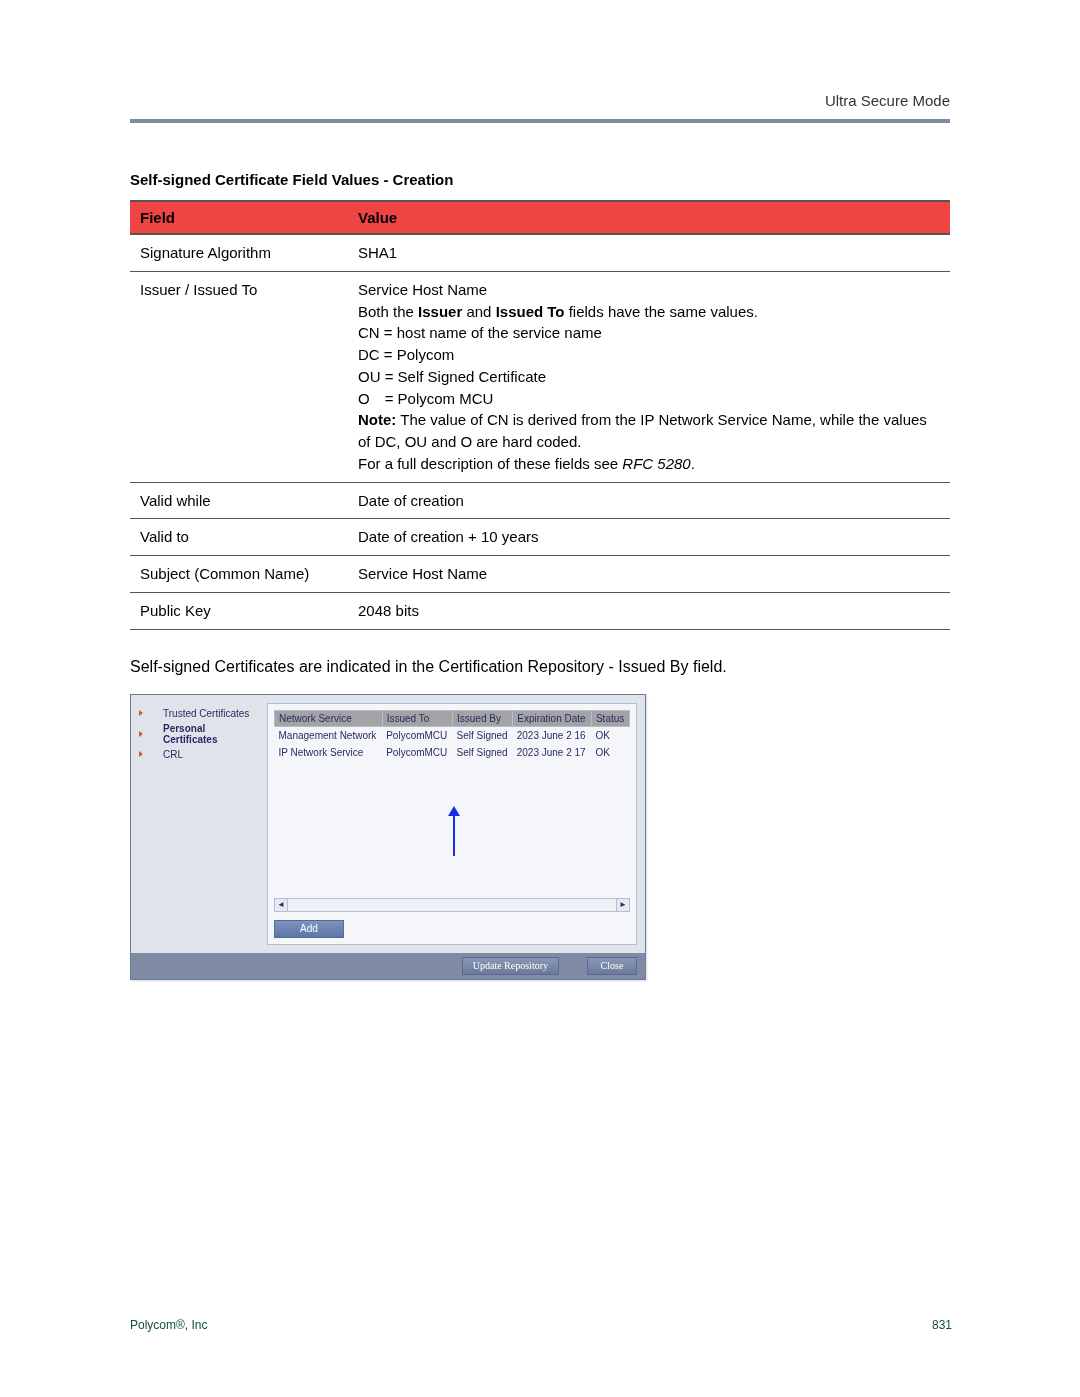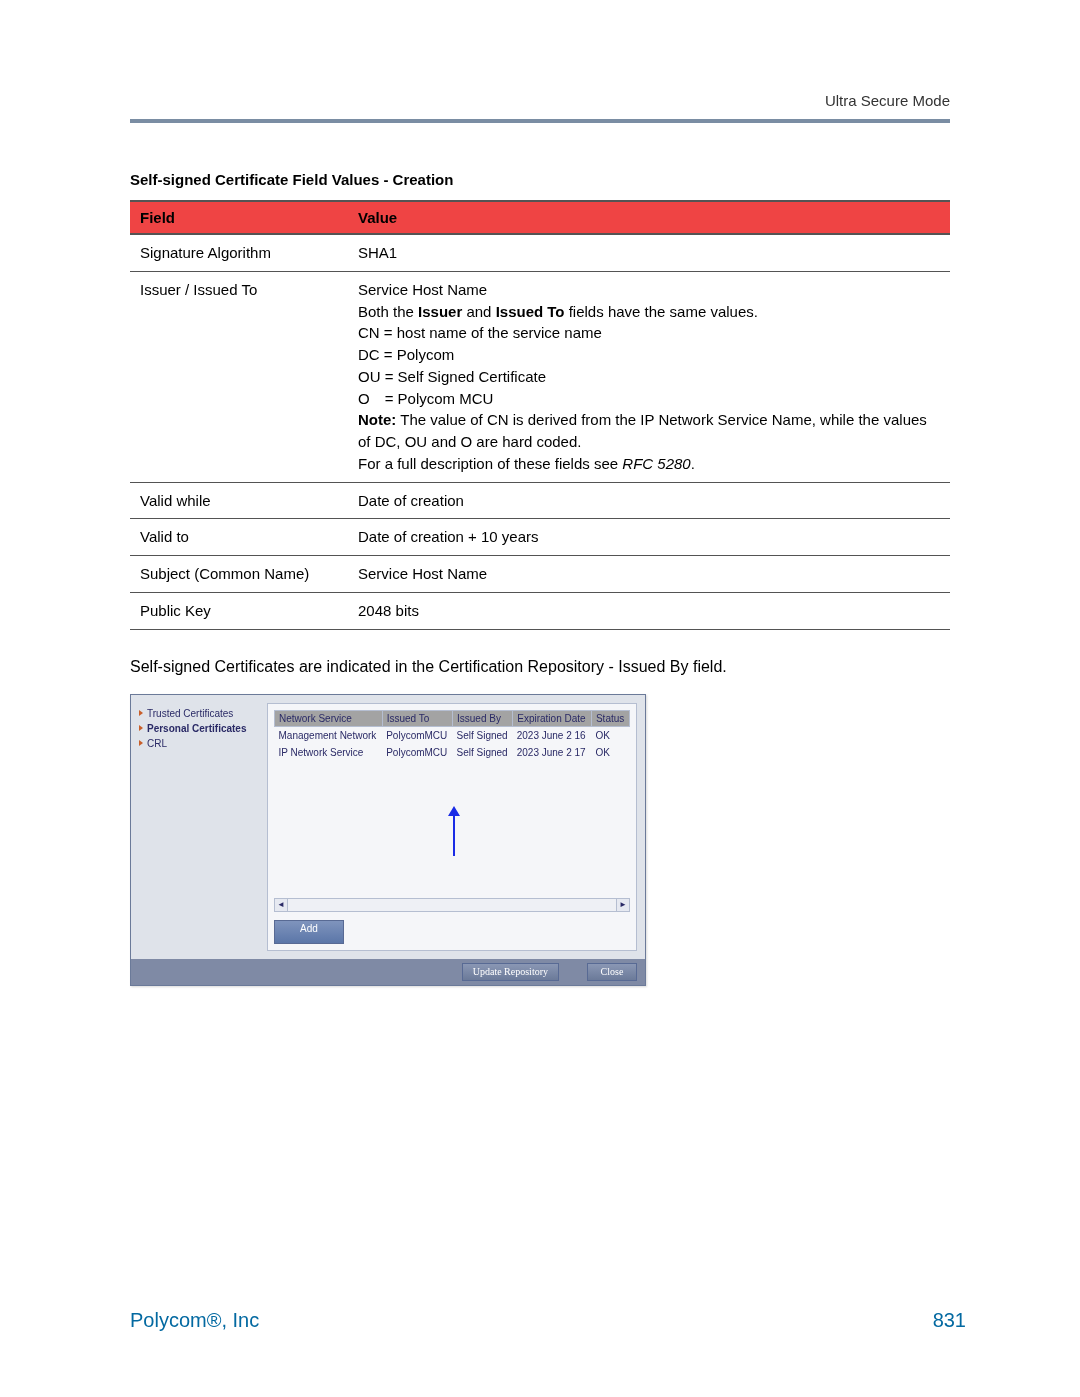--- a/index.html
+++ b/index.html
@@ -92,21 +92,21 @@
       gap: 8px;
     }
     .tree-panel {
       width: 120px;
       font-size: 10px;
       padding-top: 3px;
     }
     .tree-item {
       display: flex;
       align-items: center;
-      gap: 4px;
+      gap: 20px;
       padding: 2px 0;
       color: #2a2a66;
       cursor: pointer;
     }
     .tree-item.selected { font-weight: bold; }
     .tree-arrow {
       width: 0; height: 0;
       border-top: 3px solid transparent;
       border-bottom: 3px solid transparent;
       border-left: 4px solid #c95f2a;
@@ -163,21 +163,21 @@
     }
     .sb-track {
       flex: 1; height: 14px;
       background: #eef0f5;
       border-top: 1px solid #b5bed1;
       border-bottom: 1px solid #b5bed1;
     }
     .add-btn {
       margin-top: 8px;
       width: 70px;
-      height: 24px;
+      height: 18px;
       background: linear-gradient(#7f94bd, #5b76a8);
       border: 1px solid #586a94;
       color: #fff;
       font-size: 10px;
       text-align: center;
       line-height: 16px;
       cursor: pointer;
     }
     .dialog-footer {
       background: #7f8aa5;
@@ -196,25 +196,25 @@
       font-size: 10px;
       text-align: center;
       line-height: 16px;
       cursor: pointer;
       padding: 0 10px;
     }
     .page-footer {
       position: absolute;
       bottom: 65px;
       left: 130px;
-      right: 114px;
+      right: 128px;
       display: flex;
       justify-content: space-between;
-      font-size: 20px;
-      color: #0369a1;
+      font-size: 12px;
+      color: #14532d;
     }
     .note-bold { font-weight: bold; }
     .italic { font-style: italic; }
   </style>
 </head>
 <body>
 
 <div class="page">
   <div class="header-title">Ultra Secure Mode</div>
   <hr class="hr-line">

